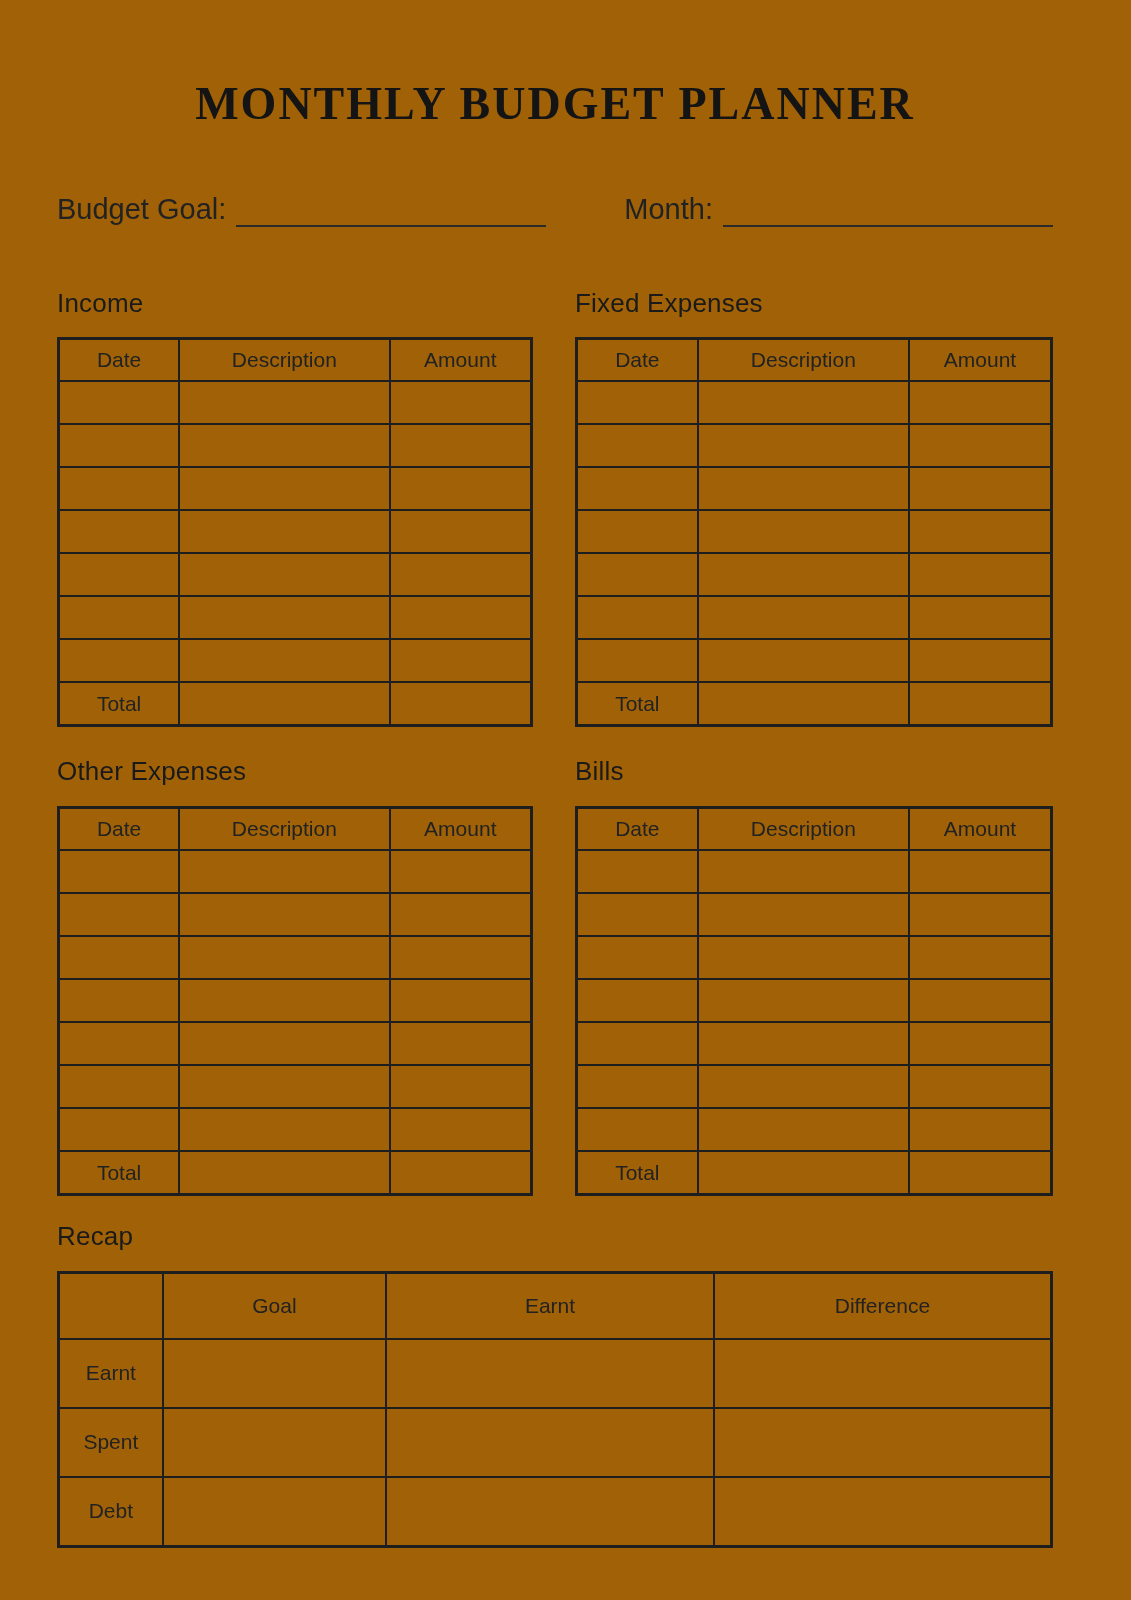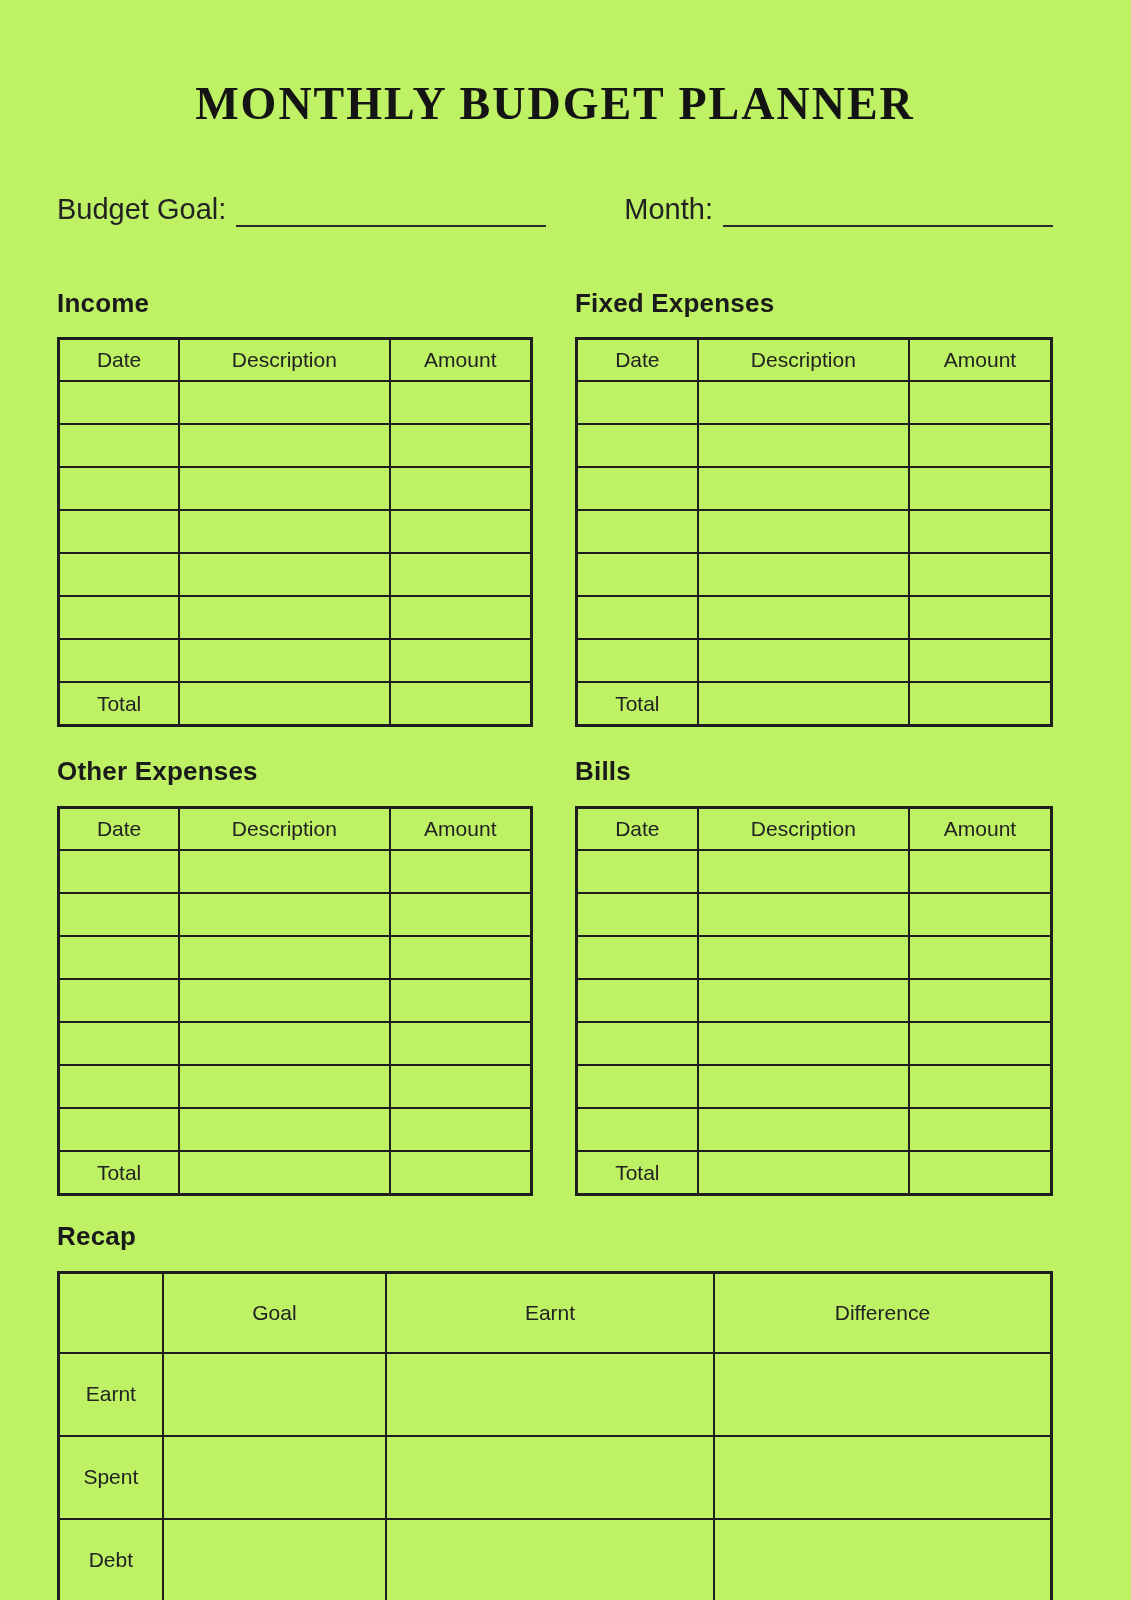--- a/index.html
+++ b/index.html
@@ -5,21 +5,21 @@
   html, body {
     margin: 0;
     padding: 0;
     background: #F8F5EC;
   }
   .page {
     position: relative;
     width: 1131px;
     height: 1600px;
     margin: 0 auto;
-    background: #bef264;
+    background: #a16207;
     box-sizing: border-box;
     padding: 78px 78px 0 57px;
     overflow: hidden;
     color: #1A1A1A;
     font-family: "Liberation Sans", sans-serif;
   }
   .title {
     text-align: center;
     font-family: "Liberation Serif", serif;
     font-weight: 700;
@@ -57,21 +57,21 @@
 
   .sections-grid {
     margin-top: 62px;
     display: grid;
     grid-template-columns: 476px 478px;
     column-gap: 42px;
     row-gap: 30px;
   }
   .section-title {
     font-size: 26px;
-    font-weight: 700;
+    font-weight: 400;
     color: #1A1A1A;
     margin: 0 0 20px 0;
     line-height: 1.1;
     letter-spacing: 0.2px;
   }
   table.data-table {
     width: 100%;
     border-collapse: collapse;
     table-layout: fixed;
     border: 3px solid #1E1E1E;
@@ -101,21 +101,21 @@
     border: 3px solid #1E1E1E;
     margin-top: 20px;
   }
   table.recap-table th,
   table.recap-table td {
     border: 2.5px solid #1E1E1E;
     font-size: 21px;
     font-weight: 400;
     color: #222222;
     text-align: center;
-    padding: 16px;
+    padding: 9px;
   }
   table.recap-table thead th { height: 46px; }
   table.recap-table tbody td { height: 49px; }
   table.recap-table col.r-label { width: 10.5%; }
   table.recap-table col.r-goal  { width: 22.5%; }
   table.recap-table col.r-act   { width: 33%; }
   table.recap-table col.r-diff  { width: 34%; }
 </style>
 </head>
 <body>

